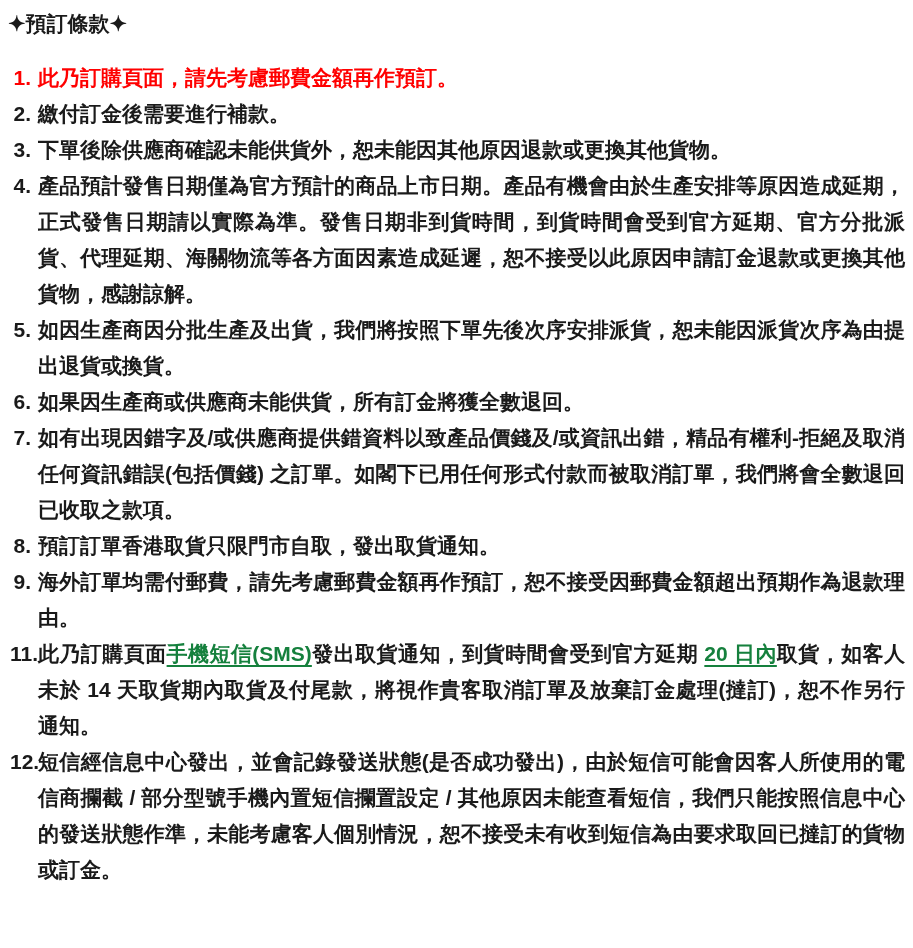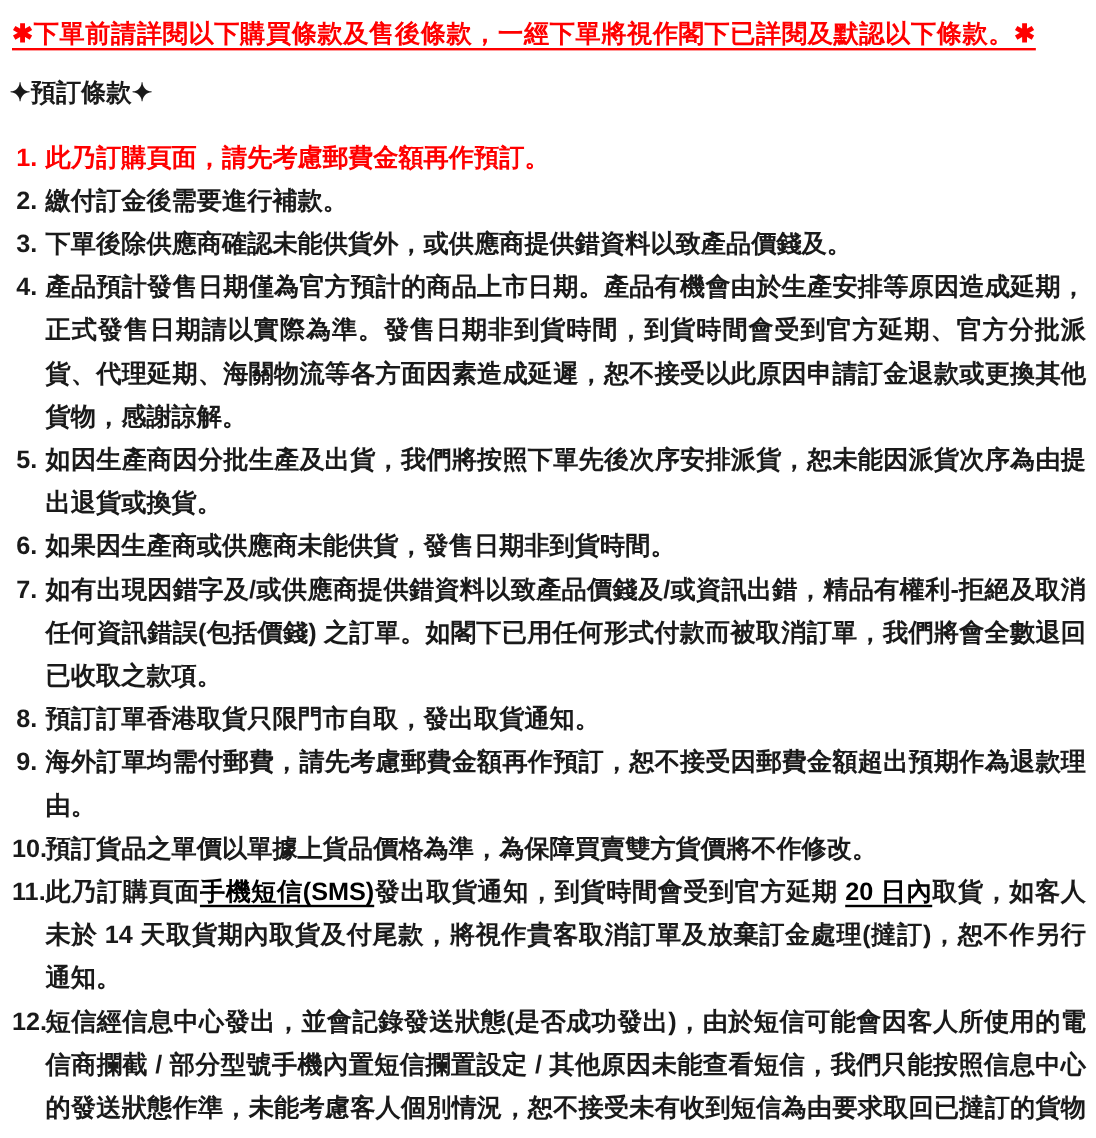--- a/index.html
+++ b/index.html
@@ -46,77 +46,72 @@
   }
   .term .text {
     text-align: justify;
     padding-right: 2px;
   }
   .term.red .num,
   .term.red .text {
     color: #ff0000;
   }
   .hl-red {
-    color: #000000;
+    color: #15803d;
     text-decoration: underline;
     text-underline-offset: 4px;
   }
 </style>
 </head>
 <body>
 
 <div class="doc">
-  <div class="warning">✱下單前請詳閱以下購買條款及售後條款，一經下單將視作閣下已詳閱及默認以下條款。✱</div>
 
   <div>
     <span class="section-title">✦預訂條款✦</span>
   </div>
 
   <div class="terms" id="terms-list">
       <div class="term red">
         <span class="num">1.</span>
         <span class="text"><span>此乃訂購頁面，請先考慮郵費金額再作預訂。</span></span>
       </div>
       <div class="term">
         <span class="num">2.</span>
         <span class="text"><span>繳付訂金後需要進行補款。</span></span>
       </div>
       <div class="term">
         <span class="num">3.</span>
-        <span class="text"><span>下單後除供應商確認未能供貨外，或供應商提供錯資料以致產品價錢及。</span></span>
+        <span class="text"><span>下單後除供應商確認未能供貨外，恕未能因其他原因退款或更換其他貨物。</span></span>
       </div>
       <div class="term">
         <span class="num">4.</span>
         <span class="text"><span>產品預計發售日期僅為官方預計的商品上市日期。產品有機會由於生產安排等原因造成延期，正式發售日期請以實際為準。發售日期非到貨時間，到貨時間會受到官方延期、官方分批派貨、代理延期、海關物流等各方面因素造成延遲，恕不接受以此原因申請訂金退款或更換其他貨物，感謝諒解。</span></span>
       </div>
       <div class="term">
         <span class="num">5.</span>
         <span class="text"><span>如因生產商因分批生產及出貨，我們將按照下單先後次序安排派貨，恕未能因派貨次序為由提出退貨或換貨。</span></span>
       </div>
       <div class="term">
         <span class="num">6.</span>
-        <span class="text"><span>如果因生產商或供應商未能供貨，發售日期非到貨時間。</span></span>
+        <span class="text"><span>如果因生產商或供應商未能供貨，所有訂金將獲全數退回。</span></span>
       </div>
       <div class="term">
         <span class="num">7.</span>
         <span class="text"><span>如有出現因錯字及/或供應商提供錯資料以致產品價錢及/或資訊出錯，精品有權利-拒絕及取消任何資訊錯誤(包括價錢) 之訂單。如閣下已用任何形式付款而被取消訂單，我們將會全數退回已收取之款項。</span></span>
       </div>
       <div class="term">
         <span class="num">8.</span>
         <span class="text"><span>預訂訂單香港取貨只限門市自取，發出取貨通知。</span></span>
       </div>
       <div class="term">
         <span class="num">9.</span>
         <span class="text"><span>海外訂單均需付郵費，請先考慮郵費金額再作預訂，恕不接受因郵費金額超出預期作為退款理由。</span></span>
       </div>
       <div class="term">
-        <span class="num">10.</span>
-        <span class="text"><span>預訂貨品之單價以單據上貨品價格為準，為保障買賣雙方貨價將不作修改。</span></span>
-      </div>
-      <div class="term">
         <span class="num">11.</span>
         <span class="text"><span>此乃訂購頁面</span><span class="hl-red">手機短信(SMS)</span><span>發出取貨通知，到貨時間會受到官方延期 </span><span class="hl-red">20 日內</span><span>取貨，如客人未於 14 天取貨期內取貨及付尾款，將視作貴客取消訂單及放棄訂金處理(撻訂)，恕不作另行通知。</span></span>
       </div>
       <div class="term">
         <span class="num">12.</span>
         <span class="text"><span>短信經信息中心發出，並會記錄發送狀態(是否成功發出)，由於短信可能會因客人所使用的電信商攔截 / 部分型號手機內置短信攔置設定 / 其他原因未能查看短信，我們只能按照信息中心的發送狀態作準，未能考慮客人個別情況，恕不接受未有收到短信為由要求取回已撻訂的貨物或訂金。</span></span>
       </div>
     </div>
 </div>
 

